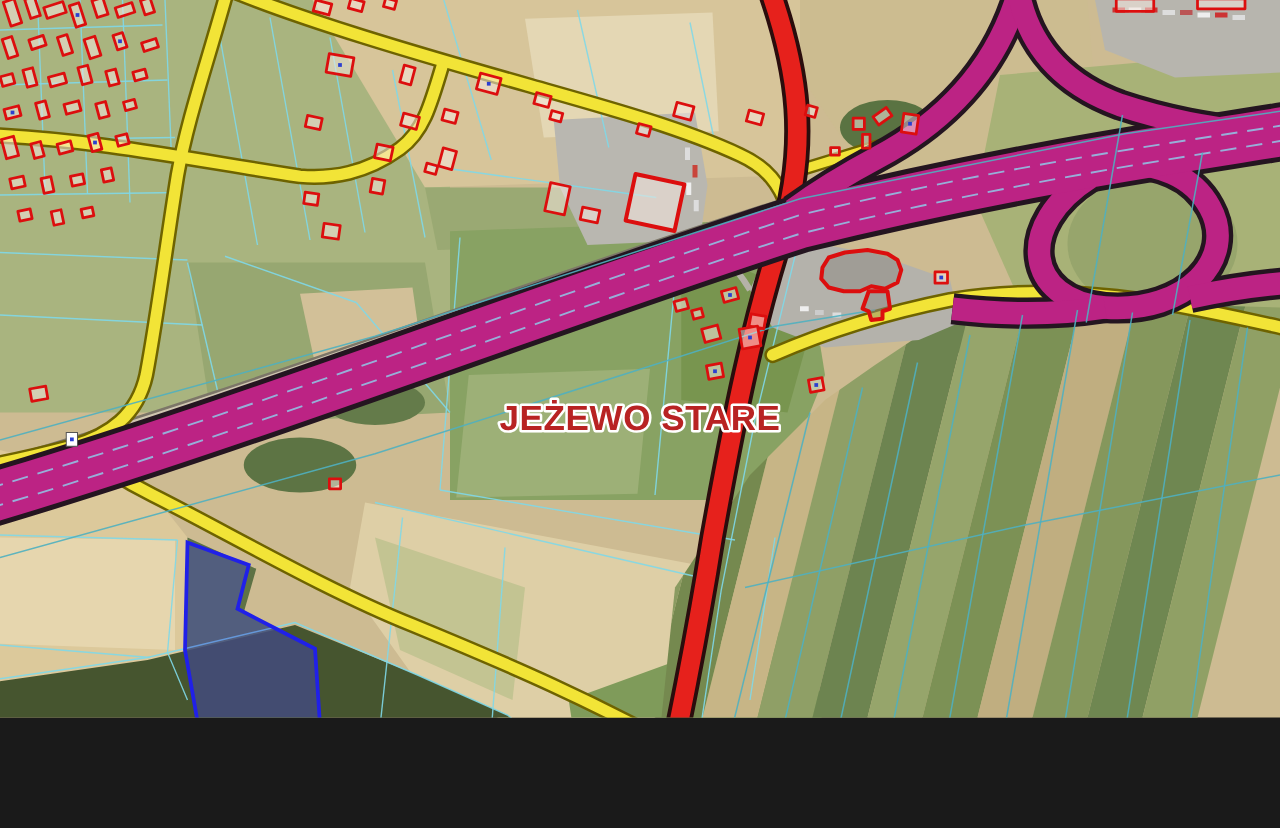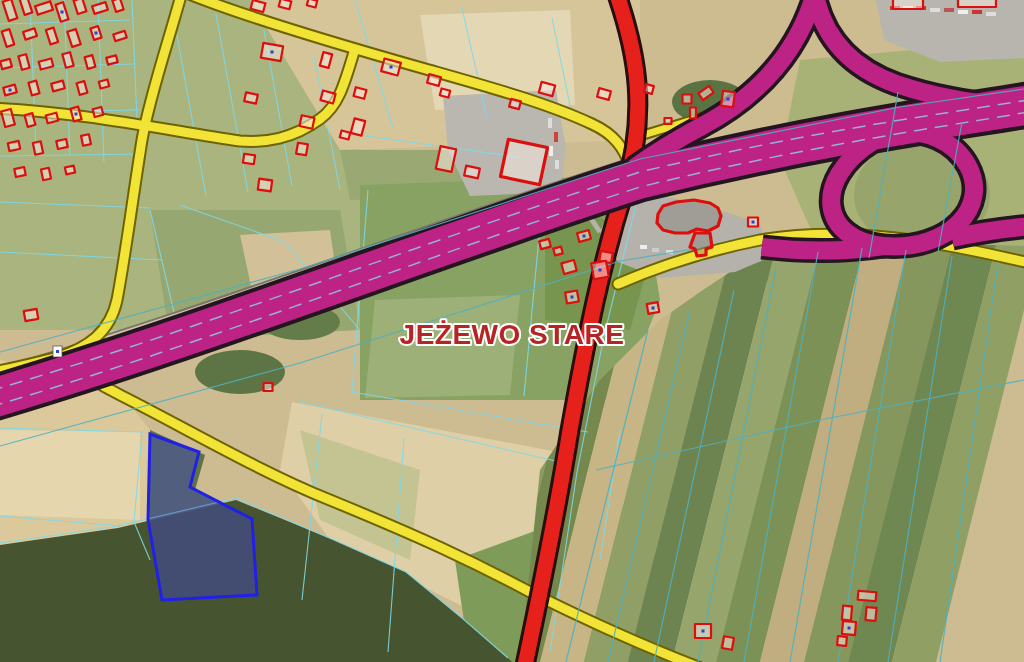--- a/index.html
+++ b/index.html
@@ -1,16 +1,16 @@
 <!DOCTYPE html>
 <html><head>
 <meta charset="utf-8">
 <style>
   html,body{margin:0;padding:0;background:#1a1a1a;}
-  .stage{position:relative;width:1024px;height:662px;overflow:hidden;
+  .stage{position:relative;width:1024px;height:574px;overflow:hidden;
          font-family:"Liberation Sans",sans-serif;}
   svg{display:block;}
   text.place{font-family:"Liberation Sans","DejaVu Sans",sans-serif;font-weight:bold;letter-spacing:.5px;}
 </style>
 </head>
 <body>
 
 <div class="stage">
 <svg id="map" width="1024" height="662" viewBox="0 0 1024 662">
 

